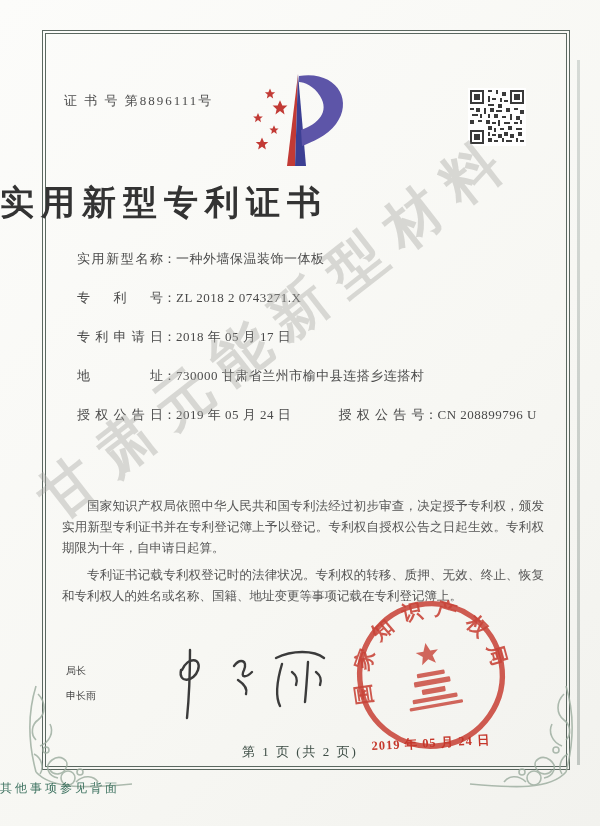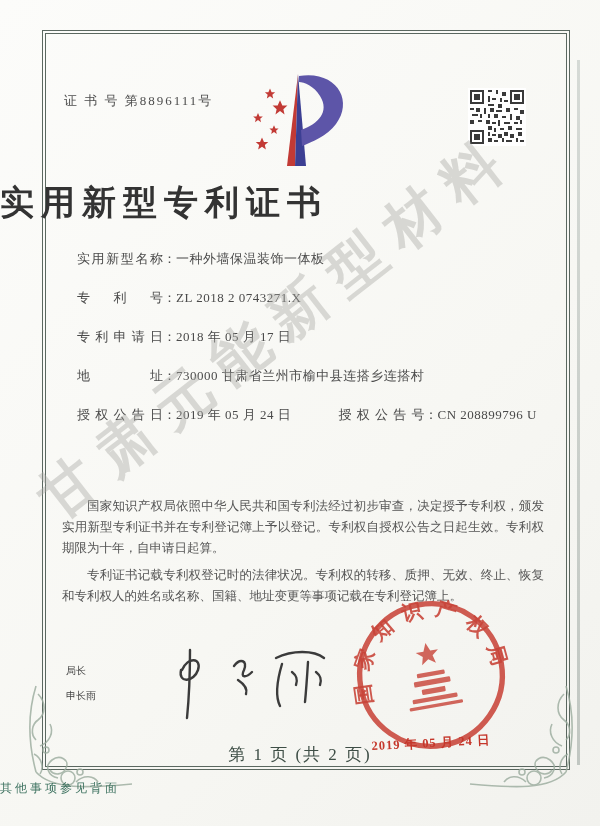--- a/index.html
+++ b/index.html
@@ -31,21 +31,21 @@
   .seal-date{position:absolute;left:350px;top:735px;width:162px;text-align:center;
     font-size:12.5px;color:#c5372b;letter-spacing:1px;transform:rotate(-3deg);font-weight:bold;}
   .ornament{position:absolute;width:116px;height:112px;opacity:.8;}
   .ornament.left{left:24px;top:684px;}
   .ornament.right{right:22px;top:684px;transform:scaleX(-1);}
   .watermark{position:absolute;left:46px;top:468px;width:760px;
     transform:rotate(-38deg);transform-origin:0 50%;
     font-size:57px;font-weight:bold;letter-spacing:16px;
     color:rgba(170,170,164,.42);white-space:nowrap;pointer-events:none;z-index:6;}
   .pagefoot{position:absolute;left:0;right:0;top:743px;text-align:center;
-    font-size:17px;color:#3e4e46;letter-spacing:2px;}
+    font-size:13px;color:#3e4e46;letter-spacing:2px;}
   .backnote{position:absolute;left:0;right:0;top:780px;
     font-size:12px;color:#3f7361;letter-spacing:3px;}
 </style>
 </head>
 <body>
 
 <div class="sheet">
 
   <div class="frame"></div>
   <div class="scan-edge"></div>

